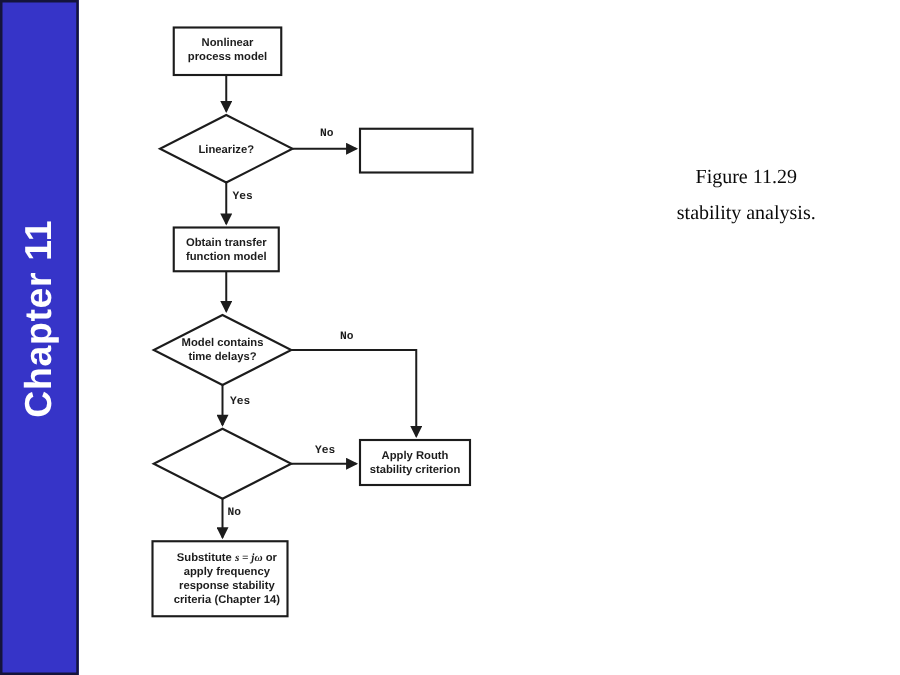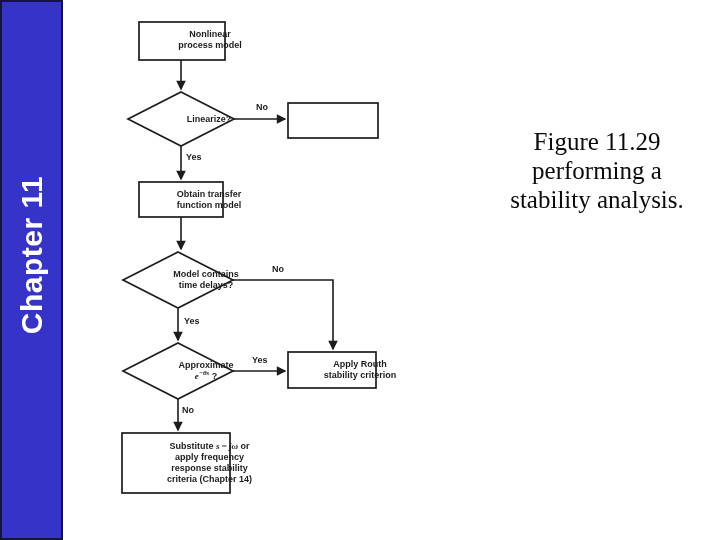--- a/index.html
+++ b/index.html
@@ -17,36 +17,35 @@
     transform:translate(-50%,-50%) rotate(-90deg);
     white-space:nowrap;color:#ffffff;font-weight:bold;font-size:30px;
     letter-spacing:0.5px;font-family:"Liberation Sans",sans-serif;
   }
   
   .fc-svg{position:absolute;left:0;top:0;}
   .fc-text{
     position:absolute;text-align:center;color:#1c1c1c;
     font-size:9px;font-weight:bold;line-height:11px;
     font-family:"Liberation Sans",sans-serif;
-    margin-left:28px;
   }
   .fc-label{
     position:absolute;color:#1c1c1c;font-size:9px;font-weight:bold;
-    font-family:Liberation Sans, sans-serif;white-space:nowrap;
+    font-family:Liberation Mono, monospace;white-space:nowrap;
   }
   .math{font-family:"Liberation Serif",serif;font-style:italic;}
   .fc-text sup{
     font-family:"Liberation Serif",serif;font-style:italic;
     font-size:7px;vertical-align:super;line-height:0;
   }
   
   .caption{
     position:absolute;left:492px;top:127px;width:210px;text-align:center;
     font-family:"Liberation Serif",serif;color:#0a0a0a;
-    font-size:25px;line-height:29px;
+    font-size:16px;line-height:29px;
   }
 </style>
 </head>
 <body>
 
 <div class="slide">
 
   <div class="sidebar">
     <div class="sidebar-label">Chapter 11</div>
   </div>
@@ -94,24 +93,20 @@
   <div class="fc-text" style="left:134px;top:189px;width:94px">
     <div>Obtain transfer</div>
     <div>function model</div>
   </div>
 
   <div class="fc-text" style="left:128px;top:269px;width:100px">
     <div>Model contains</div>
     <div>time delays?</div>
   </div>
 
-  <div class="fc-text" style="left:128px;top:360px;width:100px">
-    <div>Approximate</div>
-    <div><span class="math">e</span><sup>−θs</sup><span> ?</span></div>
-  </div>
 
   <div class="fc-text" style="left:283px;top:359px;width:98px">
     <div>Apply Routh</div>
     <div>stability criterion</div>
   </div>
 
   <div class="fc-text" style="left:124px;top:441px;width:115px">
     <div><span>Substitute </span><span class="math">s = jω</span><span> or</span></div>
     <div>apply frequency</div>
     <div>response stability</div>
@@ -120,17 +115,16 @@
 
   <span class="fc-label" style="left:256px;top:102px">No</span>
   <span class="fc-label" style="left:186px;top:152px">Yes</span>
   <span class="fc-label" style="left:272px;top:264px">No</span>
   <span class="fc-label" style="left:184px;top:316px">Yes</span>
   <span class="fc-label" style="left:252px;top:355px">Yes</span>
   <span class="fc-label" style="left:182px;top:405px">No</span>
 
   <div class="caption">
     <div>Figure 11.29</div>
-    <div>performing a</div>
     <div>stability analysis.</div>
   </div>
 
 </div>
 
 </body></html>

